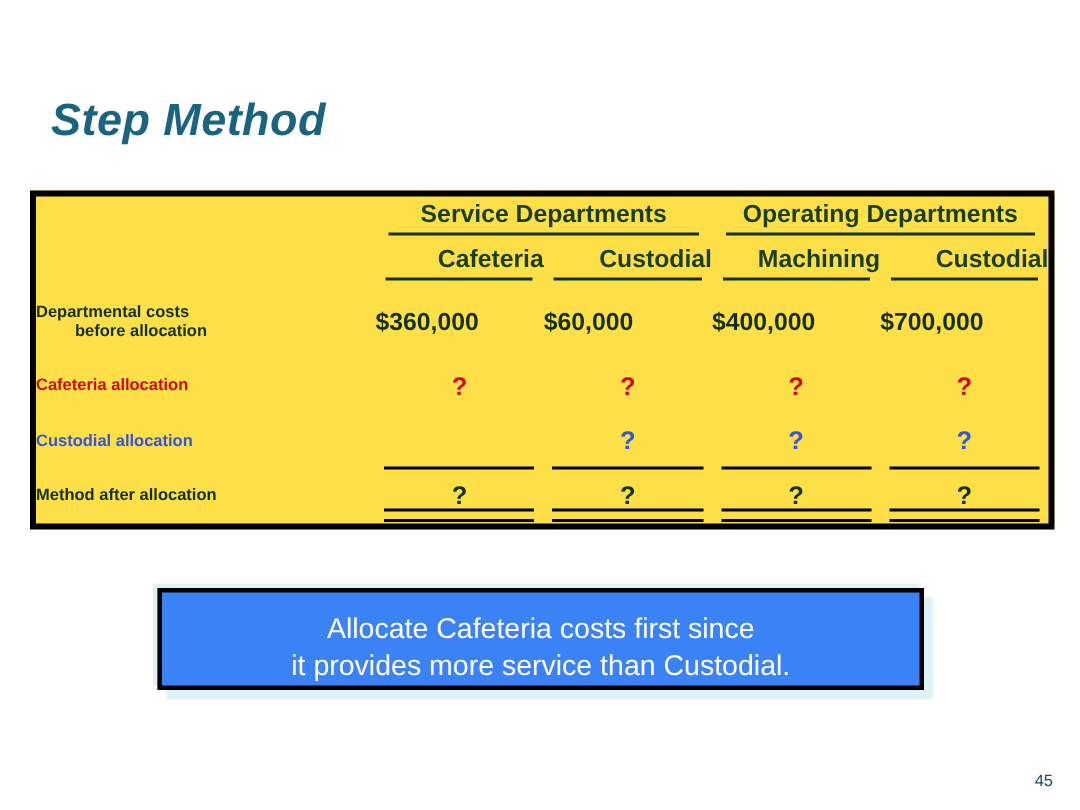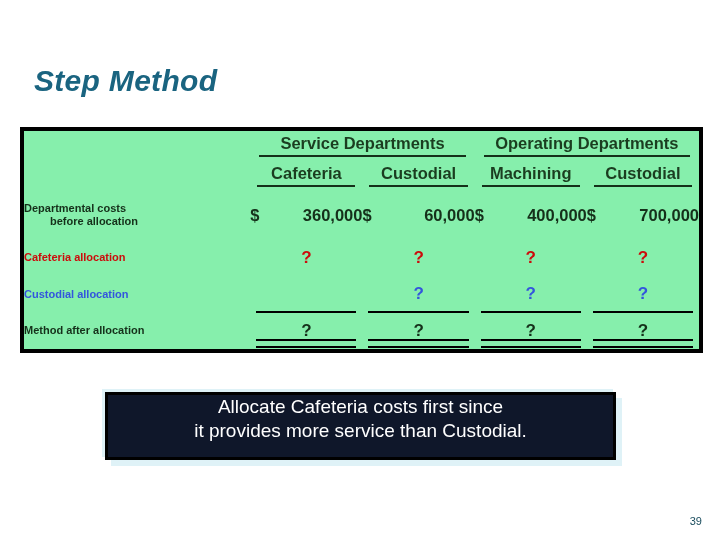--- a/index.html
+++ b/index.html
@@ -30,21 +30,21 @@
 
   
   #cost-table-frame {
     position: absolute;
     left: 20px;
     top: 127px;
     width: 683px;
     height: 226px;
     box-sizing: border-box;
     border: 4px solid #000000;
-    background: #86efac;
+    background: #fde047;
   }
   #cost-table {
     width: 100%;
     height: 100%;
     border-collapse: collapse;
     table-layout: fixed;
   }
   #cost-table td, #cost-table th {
     padding: 0;
     margin: 0;
@@ -66,21 +66,21 @@
   .grouphead .rule {
     display: block;
     height: 2px;
     background: #15301a;
     margin: 2px 9px 0 9px;
   }
   .colhead {
     font-size: 16.5px;
     font-weight: bold;
     color: #1b3d20;
-    text-align: center;
+    text-align: right;
     height: 28px;
     white-space: nowrap;
   }
   .colhead .rule {
     display: block;
     height: 2px;
     background: #15301a;
     margin: 2px 7px 0 7px;
   }
 
@@ -98,21 +98,21 @@
   .rowlabel.blue { color: #3355dd; }
 
   .money {
     font-size: 16.5px;
     font-weight: bold;
     color: #15301a;
     white-space: nowrap;
     padding: 0 10px 0 8px;
   }
   .money .sym { float: left; }
-  .money .amt { display: block; text-align: right; }
+  .money .amt { display: block; }
 
   .qm {
     font-size: 17px;
     font-weight: bold;
     text-align: center;
   }
   .qm.red  { color: #cc0b0b; }
   .qm.blue { color: #3355dd; }
   .qm.dark { color: #15301a; }
 
@@ -146,25 +146,25 @@
   }
 
   
   #callout {
     position: absolute;
     left: 105px;
     top: 392px;
     width: 511px;
     height: 68px;
     box-sizing: border-box;
-    background: #0f172a;
+    background: #3b82f6;
     border: 3px solid #000000;
     box-shadow: 6px 6px 0 0 #dff2f7, -3px -3px 0 0 #dff2f7;
     display: flex;
-    align-items: flex-start;
+    align-items: flex-end;
     justify-content: center;
   }
   #callout-text {
     color: #ffffff;
     font-size: 19px;
     line-height: 1.28;
     text-align: center;
     white-space: pre-line;
   }
 
@@ -279,13 +279,13 @@
       </tr>
     </tbody>
   </table>
 </div>
 
 <div id="callout">
   <div id="callout-text">Allocate Cafeteria costs first since
 it provides more service than Custodial.</div>
 </div>
 
-<div id="page-number">39</div>
+<div id="page-number">45</div>
 
 </body></html>

